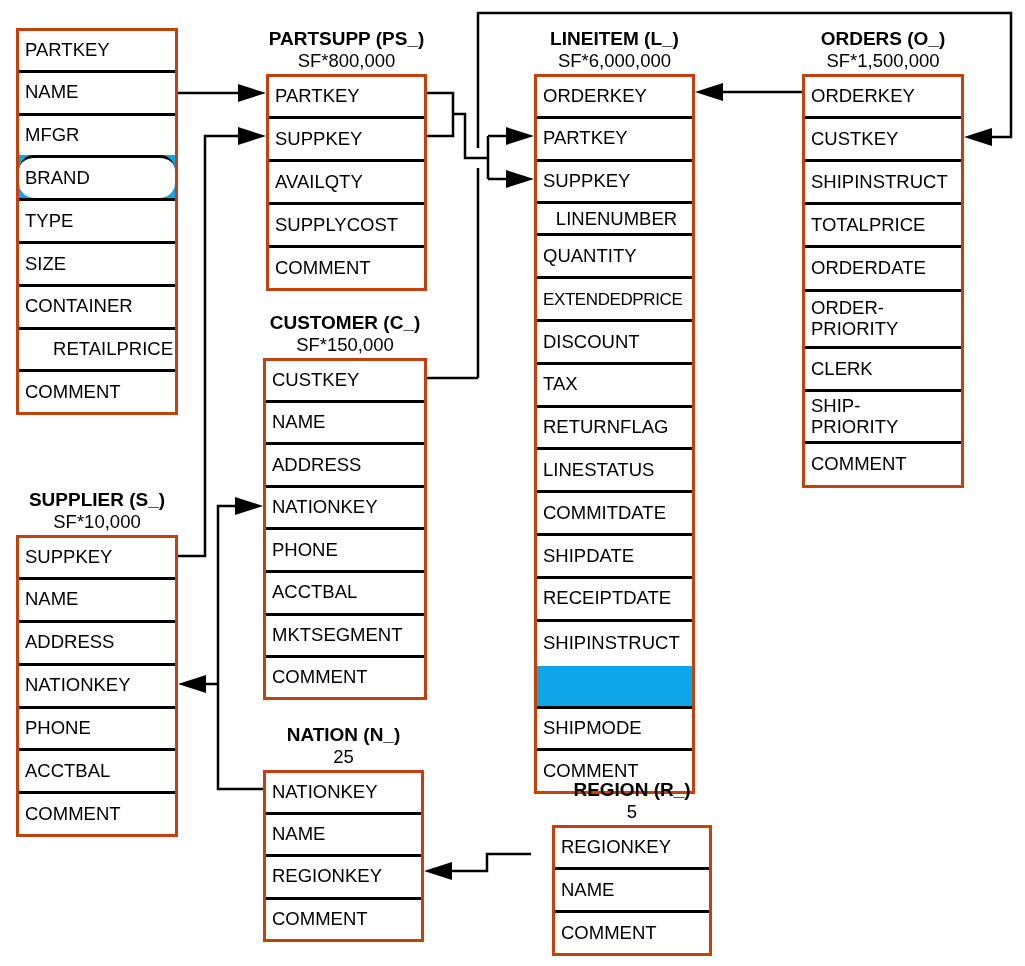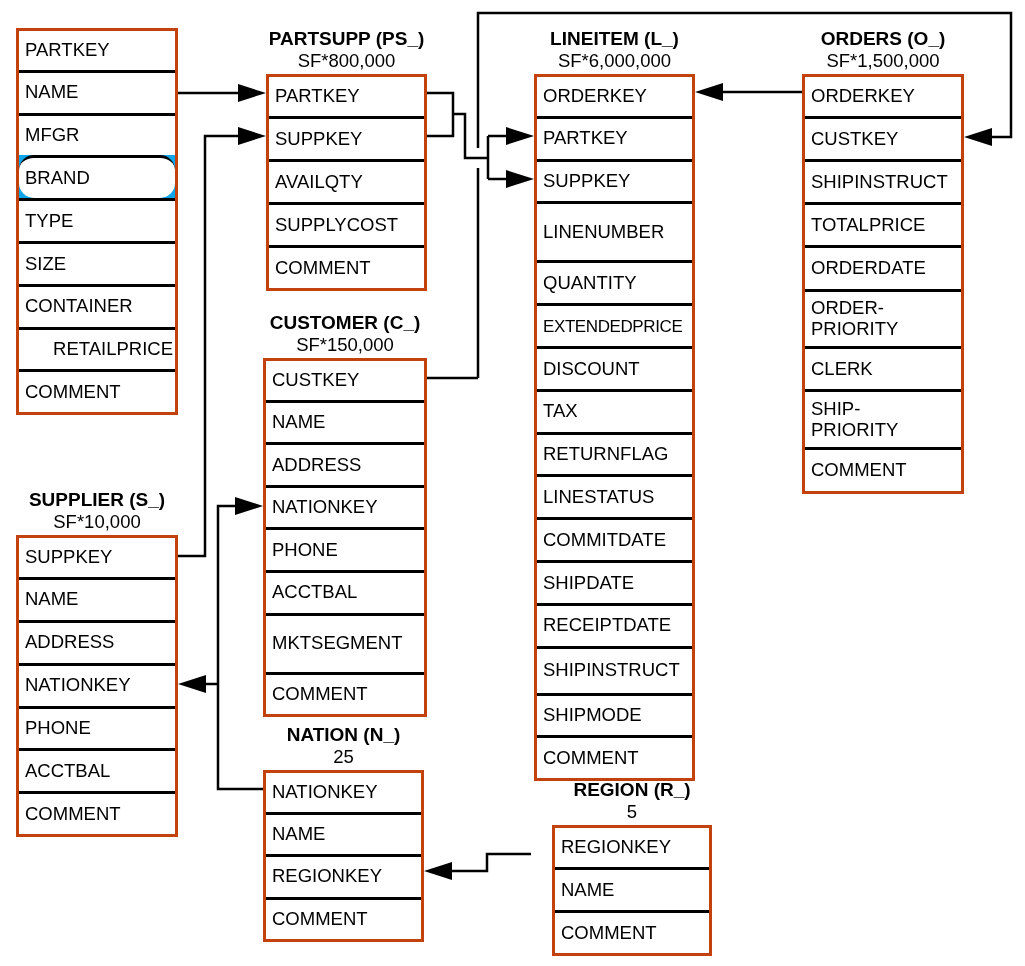--- a/index.html
+++ b/index.html
@@ -91,21 +91,21 @@
         <div class="tbl-box">
           <div class="row first" style="height: 38.8px;">
             <span class="row-label">ORDERKEY</span>
           </div>
           <div class="row" style="height: 42.8px;">
             <span class="row-label">PARTKEY</span>
           </div>
           <div class="row" style="height: 42.8px;">
             <span class="row-label">SUPPKEY</span>
           </div>
-          <div class="row" style="height: 59px;">
+          <div class="row" style="height: 32px; justify-content: center;">
             <span class="row-label">LINENUMBER</span>
           </div>
           <div class="row" style="height: 42.8px;">
             <span class="row-label">QUANTITY</span>
           </div>
           <div class="row" style="height: 42.8px;">
             <span class="row-label tight">EXTENDEDPRICE</span>
           </div>
           <div class="row" style="height: 42.8px;">
             <span class="row-label">DISCOUNT</span>
@@ -124,21 +124,21 @@
           </div>
           <div class="row" style="height: 42.8px;">
             <span class="row-label">SHIPDATE</span>
           </div>
           <div class="row" style="height: 42.8px;">
             <span class="row-label">RECEIPTDATE</span>
           </div>
           <div class="row" style="height: 47px;">
             <span class="row-label">SHIPINSTRUCT</span>
           </div>
-          <div class="row" style="height: 42.8px;">
+          <div class="row" style="height: 42.8px; margin-top: 40px;">
             <span class="row-label">SHIPMODE</span>
           </div>
           <div class="row" style="height: 42.8px;">
             <span class="row-label">COMMENT</span>
           </div>
         </div>
       </div>
       <div class="tbl" style="left: 802px; top: 28px; width: 162px;">
         <div class="tbl-head">
           <div class="tbl-title">ORDERS (O_)</div>
@@ -160,21 +160,21 @@
           <div class="row" style="height: 44px;">
             <span class="row-label">ORDERDATE</span>
           </div>
           <div class="row" style="height: 57px;">
             <span class="row-label">ORDER-
 PRIORITY</span>
           </div>
           <div class="row" style="height: 43px;">
             <span class="row-label">CLERK</span>
           </div>
-          <div class="row" style="height: 58px;">
+          <div class="row" style="height: 52px;">
             <span class="row-label">SHIP-
 PRIORITY</span>
           </div>
           <div class="row" style="height: 44px;">
             <span class="row-label">COMMENT</span>
           </div>
         </div>
       </div>
       <div class="tbl" style="left: 263px; top: 312px; width: 164px;">
         <div class="tbl-head">
@@ -193,21 +193,21 @@
           </div>
           <div class="row" style="height: 42.6px;">
             <span class="row-label">NATIONKEY</span>
           </div>
           <div class="row" style="height: 42.6px;">
             <span class="row-label">PHONE</span>
           </div>
           <div class="row" style="height: 42.6px;">
             <span class="row-label">ACCTBAL</span>
           </div>
-          <div class="row" style="height: 59px;">
+          <div class="row" style="height: 42px;">
             <span class="row-label">MKTSEGMENT</span>
           </div>
           <div class="row" style="height: 42.6px;">
             <span class="row-label">COMMENT</span>
           </div>
         </div>
       </div>
       <div class="tbl" style="left: 16px; top: 489px; width: 162px;">
         <div class="tbl-head">
           <div class="tbl-title">SUPPLIER (S_)</div>

